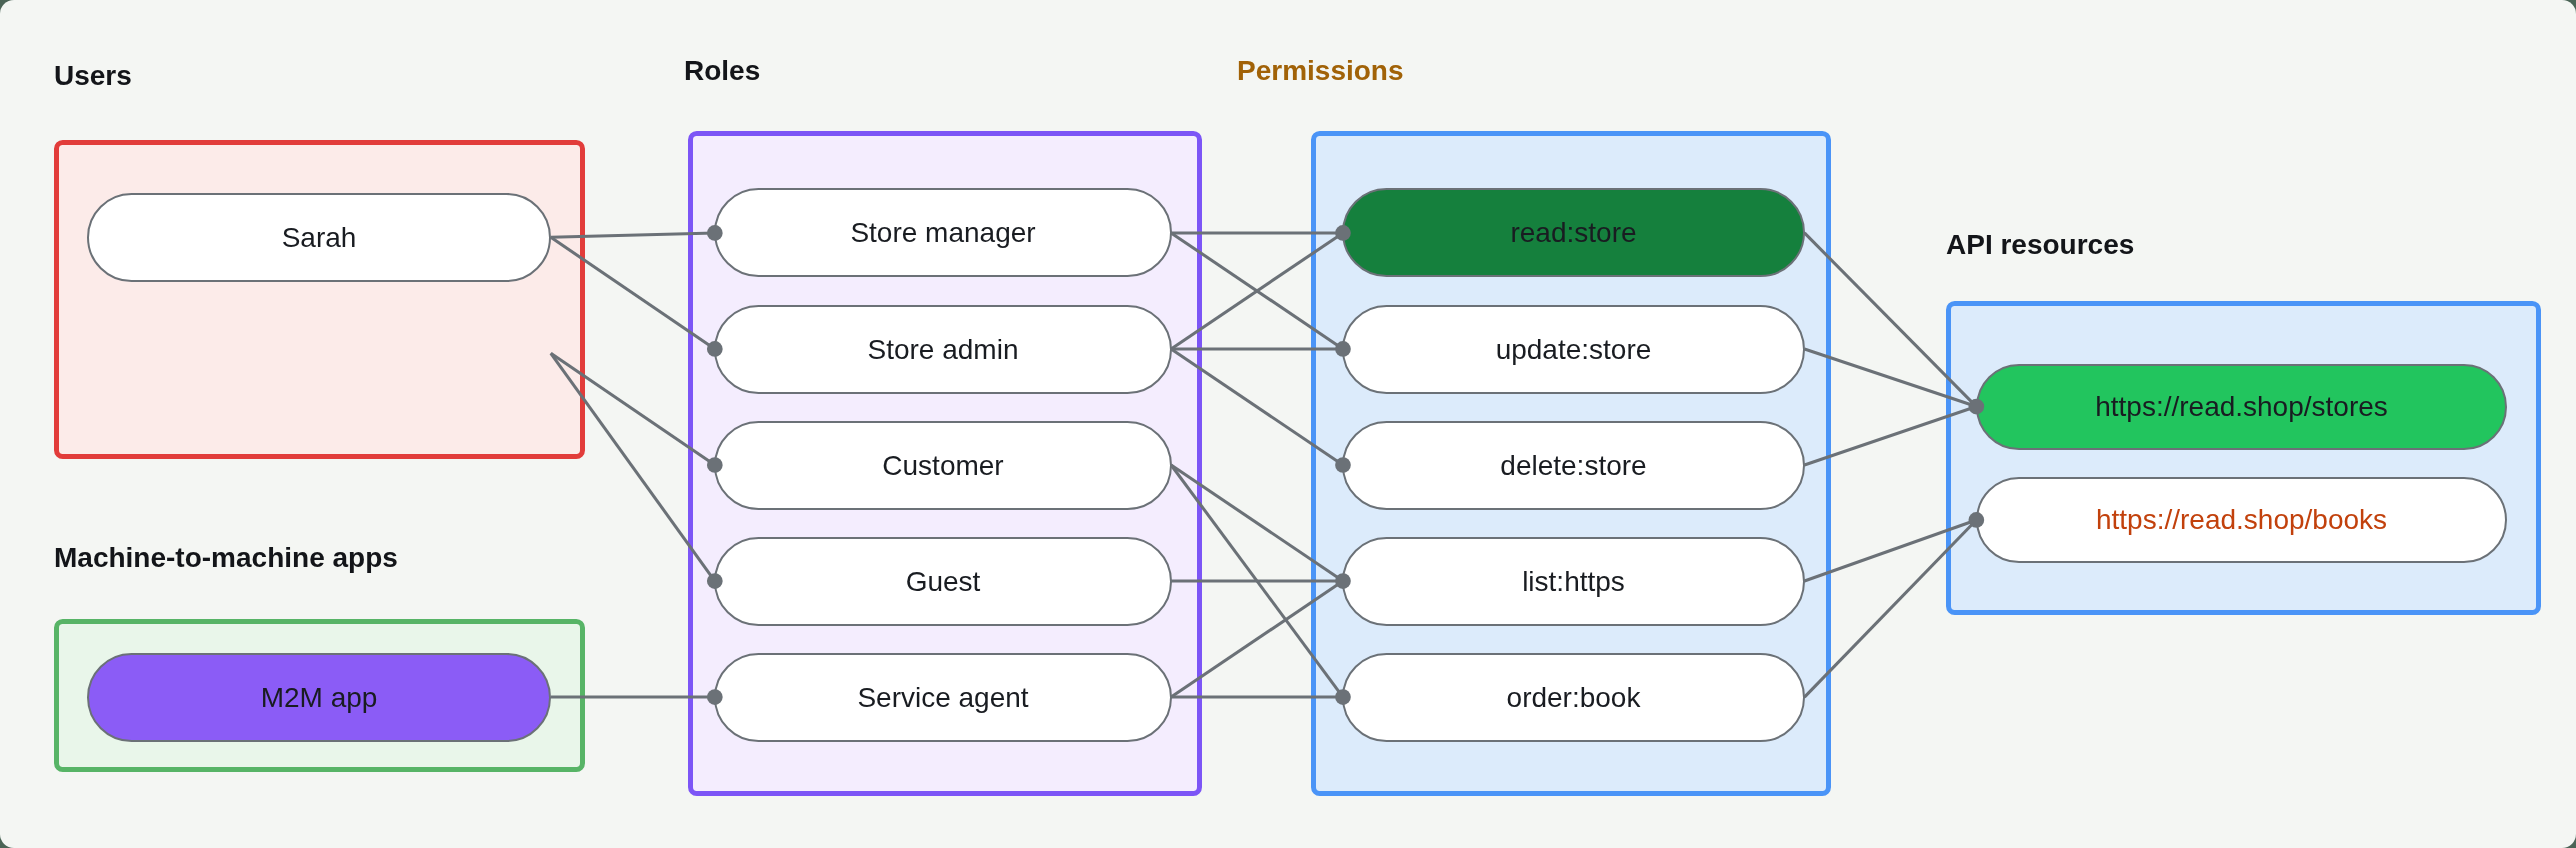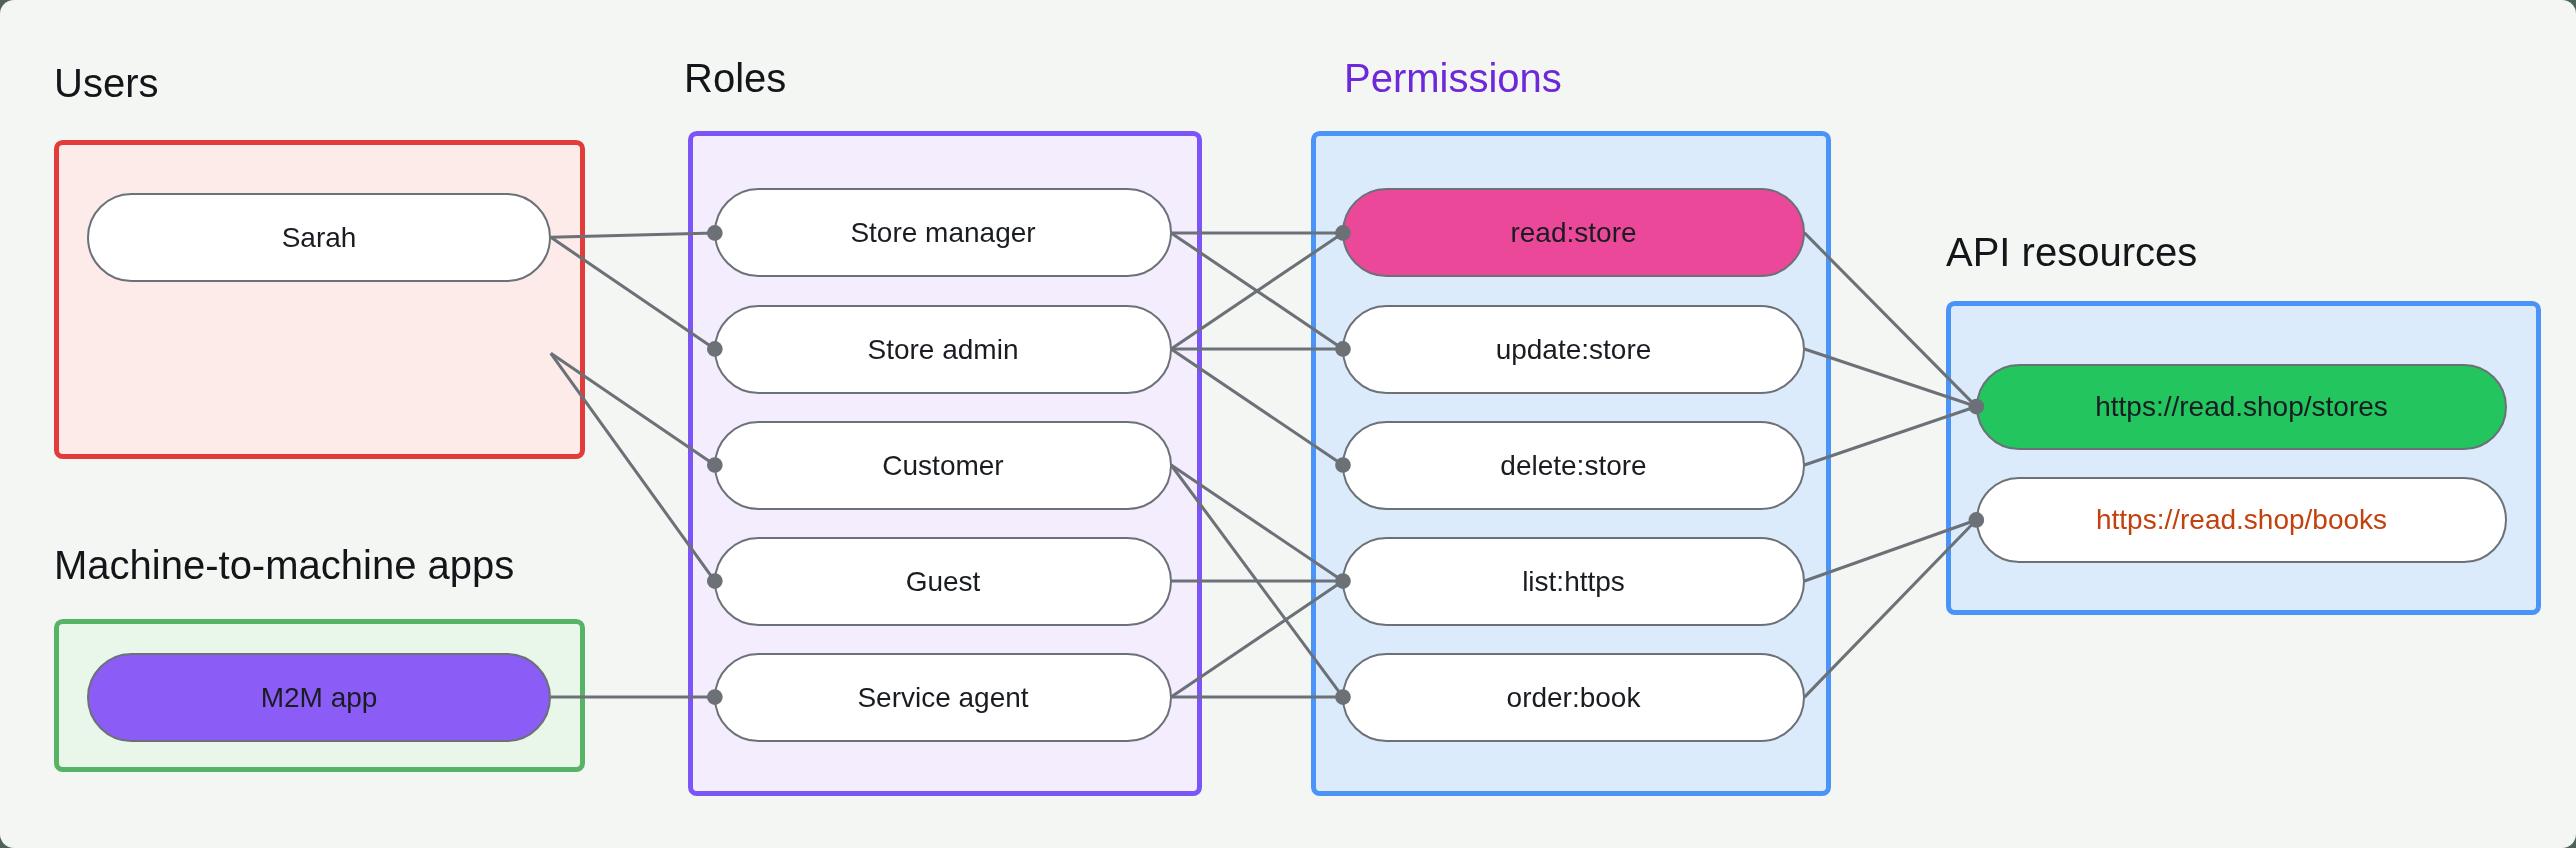--- a/index.html
+++ b/index.html
@@ -17,22 +17,22 @@
   }
   .group-box {
     position: absolute;
     box-sizing: border-box;
     border: 5.2px solid #999;
     border-radius: 8.7px;
     z-index: 1;
   }
   .group-label {
     position: absolute;
-    font-size: 40px;
-    font-weight: 400;
+    font-size: 28px;
+    font-weight: 700;
     color: #131519;
     line-height: 1.1;
     white-space: nowrap;
     z-index: 2;
   }
   .node {
     position: absolute;
     box-sizing: border-box;
     height: 89px;
     background: #ffffff;
@@ -57,40 +57,40 @@
   }
 </style>
 </head>
 <body style="background: rgb(75, 100, 86);">
 
 <div class="panel" style="background: rgb(244, 246, 243);">
 
   <div class="group-label" style="left: 54px; top: 61px; color: rgb(19, 21, 25);">Users</div>
   <div class="group-label" style="left: 54px; top: 543px; color: rgb(19, 21, 25);">Machine-to-machine apps</div>
   <div class="group-label" style="left: 684px; top: 56px; color: rgb(19, 21, 25);">Roles</div>
-  <div class="group-label" style="left: 1344px; top: 56px; color: #6d28d9;">Permissions</div>
+  <div class="group-label" style="left: 1237px; top: 56px; color: #a16207;">Permissions</div>
   <div class="group-label" style="left: 1946px; top: 230px; color: rgb(19, 21, 25);">API resources</div>
 
   <div class="group-box" style="left: 54px; top: 140px; width: 531px; height: 319px; border-color: rgb(226, 60, 58); background: rgb(252, 235, 233);"></div>
   <div class="group-box" style="left: 54px; top: 619px; width: 531px; height: 153px; border-color: rgb(87, 180, 102); background: rgb(233, 246, 234);"></div>
   <div class="group-box" style="left: 688px; top: 131px; width: 514px; height: 665px; border-color: rgb(124, 85, 246); background: rgb(244, 237, 254);"></div>
   <div class="group-box" style="left: 1311px; top: 131px; width: 520px; height: 665px; border-color: rgb(74, 148, 247); background: rgb(220, 235, 251);"></div>
   <div class="group-box" style="left: 1946px; top: 301px; width: 595px; height: 314px; border-color: rgb(74, 148, 247); background: rgb(220, 235, 251);"></div>
 
   <div class="node" style="left: 87px; top: 193px; width: 464px; border-color: rgb(107, 113, 119); background: rgb(255, 255, 255); color: rgb(25, 28, 33);">Sarah</div>
 
   <div class="node" style="left: 87px; top: 653px; width: 464px; border-color: rgb(107, 113, 119); background: #8b5cf6; color: rgb(25, 28, 33); text-align: right;">M2M app</div>
 
   <div class="node" style="left: 714px; top: 188px; width: 458px; border-color: rgb(107, 113, 119); background: rgb(255, 255, 255); color: rgb(25, 28, 33);">Store manager</div>
   <div class="node" style="left: 714px; top: 305px; width: 458px; border-color: rgb(107, 113, 119); background: rgb(255, 255, 255); color: rgb(25, 28, 33);">Store admin</div>
   <div class="node" style="left: 714px; top: 421px; width: 458px; border-color: rgb(107, 113, 119); background: rgb(255, 255, 255); color: rgb(25, 28, 33);">Customer</div>
   <div class="node" style="left: 714px; top: 537px; width: 458px; border-color: rgb(107, 113, 119); background: rgb(255, 255, 255); color: rgb(25, 28, 33);">Guest</div>
   <div class="node" style="left: 714px; top: 653px; width: 458px; border-color: rgb(107, 113, 119); background: rgb(255, 255, 255); color: rgb(25, 28, 33);">Service agent</div>
 
-  <div class="node" style="left: 1342px; top: 188px; width: 463px; border-color: rgb(107, 113, 119); background: #ec4899; color: rgb(25, 28, 33);">read:store</div>
+  <div class="node" style="left: 1342px; top: 188px; width: 463px; border-color: rgb(107, 113, 119); background: #15803d; color: rgb(25, 28, 33);">read:store</div>
   <div class="node" style="left: 1342px; top: 421px; width: 463px; border-color: rgb(107, 113, 119); background: rgb(255, 255, 255); color: rgb(25, 28, 33);">delete:store</div>
   <div class="node" style="left: 1342px; top: 305px; width: 463px; border-color: rgb(107, 113, 119); background: rgb(255, 255, 255); color: rgb(25, 28, 33);">update:store</div>
   <div class="node" style="left: 1342px; top: 537px; width: 463px; border-color: rgb(107, 113, 119); background: rgb(255, 255, 255); color: rgb(25, 28, 33);">list:https</div>
   <div class="node" style="left: 1342px; top: 653px; width: 463px; border-color: rgb(107, 113, 119); background: rgb(255, 255, 255); color: rgb(25, 28, 33);">order:book</div>
 
   <div class="node small" style="left: 1976px; top: 364px; width: 531px; border-color: rgb(107, 113, 119); background: #22c55e; color: rgb(25, 28, 33);">https://read.shop/stores</div>
   <div class="node small" style="left: 1976px; top: 477px; width: 531px; border-color: rgb(107, 113, 119); background: rgb(255, 255, 255); color: #c2410c;">https://read.shop/books</div>
 
   <svg class="edges-layer" viewBox="0 0 2952 972" xmlns="http://www.w3.org/2000/svg">
       <line x1="631" y1="272" x2="819" y2="267" stroke="#6b7177" stroke-width="3.5"></line>

